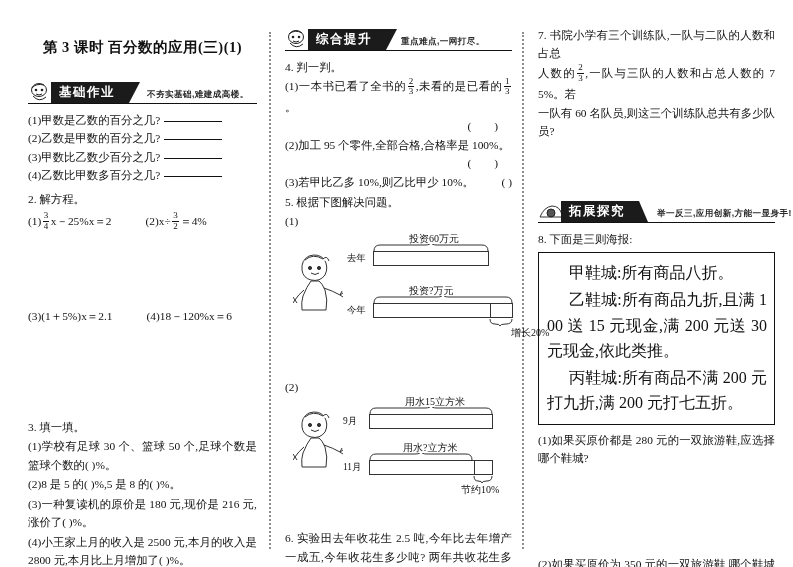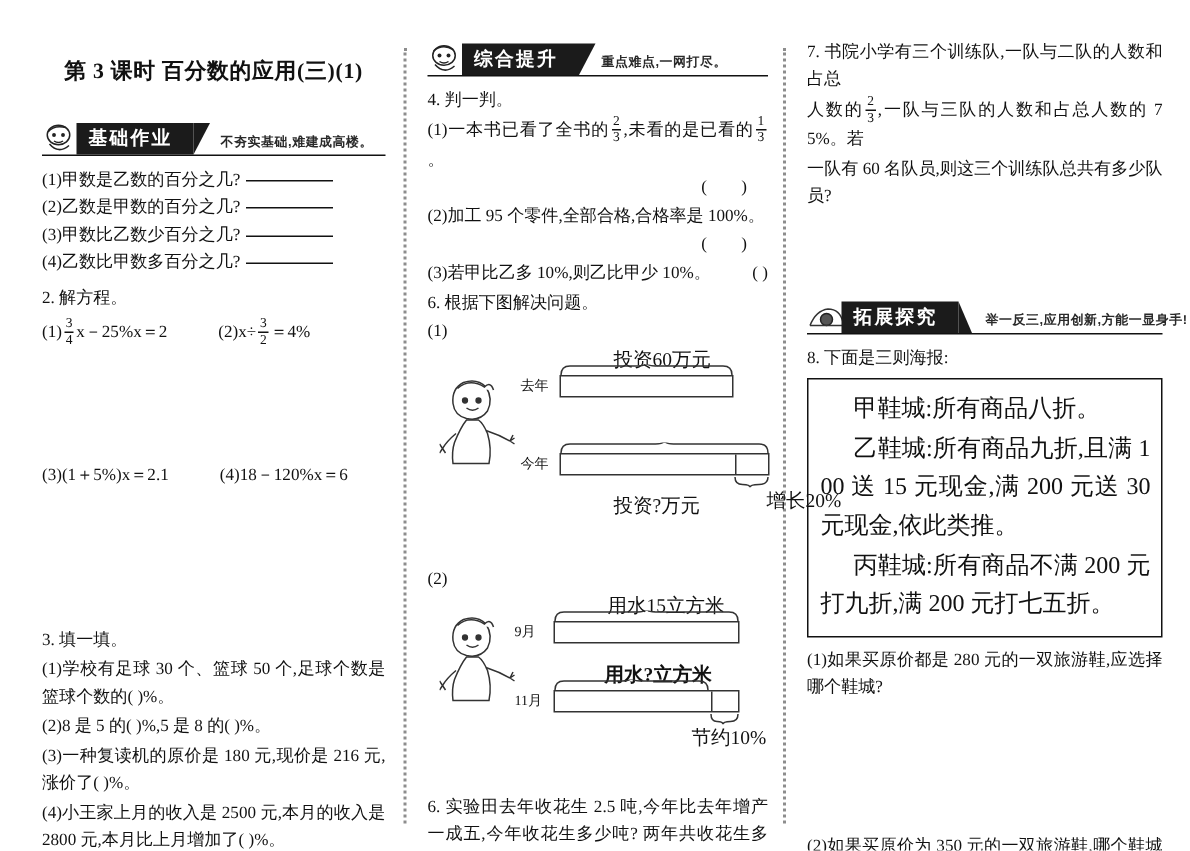--- a/index.html
+++ b/index.html
@@ -179,21 +179,21 @@
     top: 0; bottom: 0;
     border-left: 1.1px solid #333;
   }
   .lbl {
     position: absolute;
     font-size: 9.4px;
     white-space: nowrap;
   }
   .cap {
     position: absolute;
-    font-size: 13px;
+    font-size: 10px;
     white-space: nowrap;
   }
   .brace {
     position: absolute;
     height: 7px;
   }
   .brace svg { display: block; }
 
   
   .poster {
@@ -286,21 +286,21 @@
     <div class="q">4. 判一判。</div>
     <div class="q"><span>(1)一本书已看了全书的</span><span class="frac"><span class="n">2</span><span class="d">3</span></span><span>,未看的是已看的</span><span class="frac"><span class="n">1</span><span class="d">3</span></span><span>。</span></div>
     <div class="judge-mark">(      )</div>
     <div class="q">(2)加工 95 个零件,全部合格,合格率是 100%。</div>
     <div class="judge-mark">(      )</div>
     <div class="judge-row">
       <span class="q" style="float:left">(3)若甲比乙多 10%,则乙比甲少 10%。</span>
       <span class="q paren-r">(      )</span>
     </div>
 
-    <div class="q" style="clear:both">6. 根据下图解决问题。</div>
+    <div class="q" style="clear:both">5. 根据下图解决问题。</div>
     <div class="q">(1)</div>
 
     <div class="diagram">
       <span class="mascot-fig" style="left:8px; top:18px;">
         <svg width="56" height="66" viewBox="0 0 56 66">
           <g fill="#fff" stroke="#333" stroke-width="1">
             <path d="M16 6 Q8 10 9 20 Q10 28 18 30 Q27 32 32 25 Q36 17 31 9 Q25 3 16 6Z"></path>
             <path d="M12 10 Q20 3 30 9 Q34 5 36 11"></path>
             <circle cx="17" cy="18" r="1.6" fill="#333"></circle>
             <circle cx="26" cy="18" r="1.6" fill="#333"></circle>
@@ -316,21 +316,21 @@
 
       <span class="cap" style="left:124px; top:0px;">投资60万元</span>
       <span class="brace" style="left:88px; top:12px; width:116px;">
         <svg width="116" height="8">
             <path d="M1 7 Q1 1 7 1 L52 1 Q58 1 58 -2 Q58 1 64 1 L109 1 Q115 1 115 7" fill="none" stroke="#333" stroke-width="1"></path>
           </svg>
       </span>
       <span class="lbl" style="left:62px; top:20px;text-align:right;">去年</span>
       <span class="bar" style="left:88px; top:19px; width:116px;"></span>
 
-      <span class="cap" style="left:124px; top:52px;margin-top:45px;">投资?万元</span>
+      <span class="cap" style="left:124px; top:52px;">投资?万元</span>
       <span class="brace" style="left:88px; top:64px; width:140px;">
         <svg width="140" height="8">
             <path d="M1 7 Q1 1 7 1 L64 1 Q70 1 70 -2 Q70 1 76 1 L133 1 Q139 1 139 7" fill="none" stroke="#333" stroke-width="1"></path>
           </svg>
       </span>
       <span class="lbl" style="left:62px; top:72px;">今年</span>
       <span class="bar" style="left:88px; top:71px; width:140px;">
         <span class="split" style="left:116px;"></span>
       </span>
       <span class="brace" style="left:204px; top:87px; width:24px;">
@@ -365,21 +365,21 @@
 
       <span class="cap" style="left:120px; top:-2px;font-family:Liberation Serif, serif;">用水15立方米</span>
       <span class="brace" style="left:84px; top:10px; width:124px;">
         <svg width="124" height="8">
             <path d="M1 7 Q1 1 7 1 L56 1 Q62 1 62 -2 Q62 1 68 1 L117 1 Q123 1 123 7" fill="none" stroke="#333" stroke-width="1"></path>
           </svg>
       </span>
       <span class="lbl" style="left:58px; top:18px;">9月</span>
       <span class="bar" style="left:84px; top:17px; width:124px;"></span>
 
-      <span class="cap" style="left:118px; top:44px;font-weight:bold;">用水?立方米</span>
+      <span class="cap" style="left:118px; top:44px;">用水?立方米</span>
       <span class="brace" style="left:84px; top:56px; width:104px;">
         <svg width="104" height="8">
             <path d="M1 7 Q1 1 7 1 L46 1 Q52 1 52 -2 Q52 1 58 1 L97 1 Q103 1 103 7" fill="none" stroke="#333" stroke-width="1"></path>
           </svg>
       </span>
       <span class="lbl" style="left:58px; top:64px;">11月</span>
       <span class="bar" style="left:84px; top:63px; width:124px;">
         <span class="split" style="left:104px;"></span>
       </span>
       <span class="brace" style="left:188px; top:79px; width:20px;">

